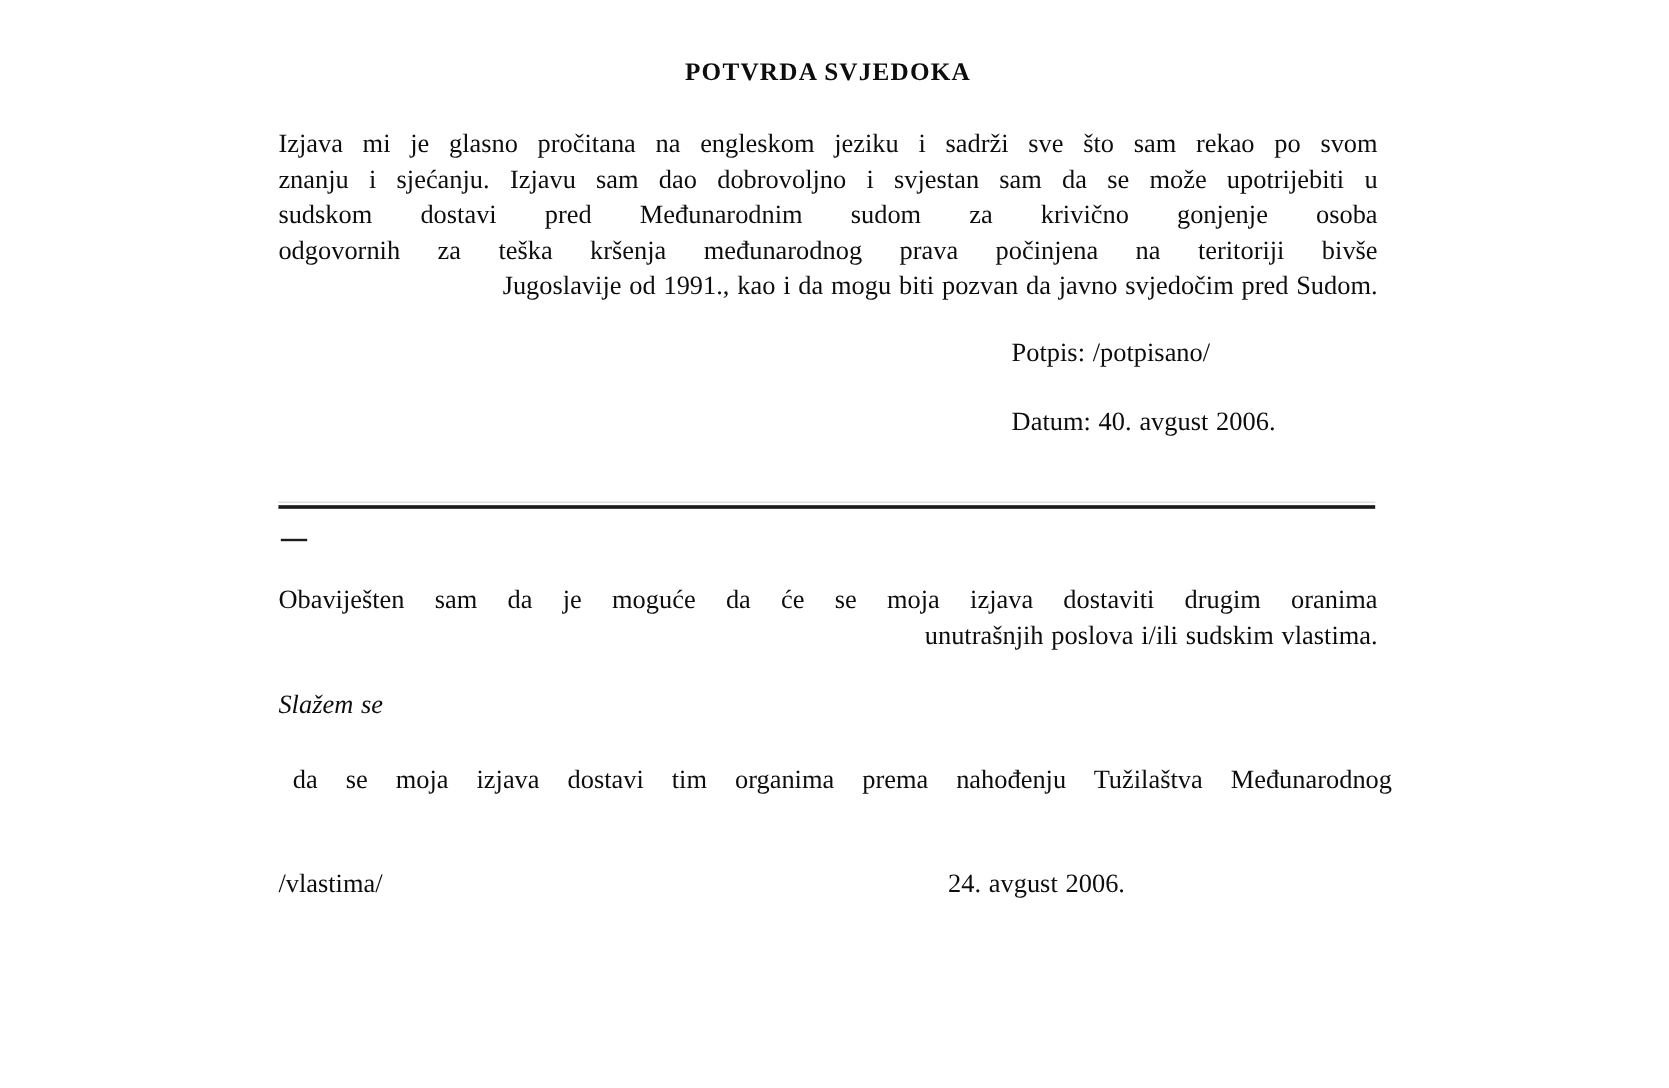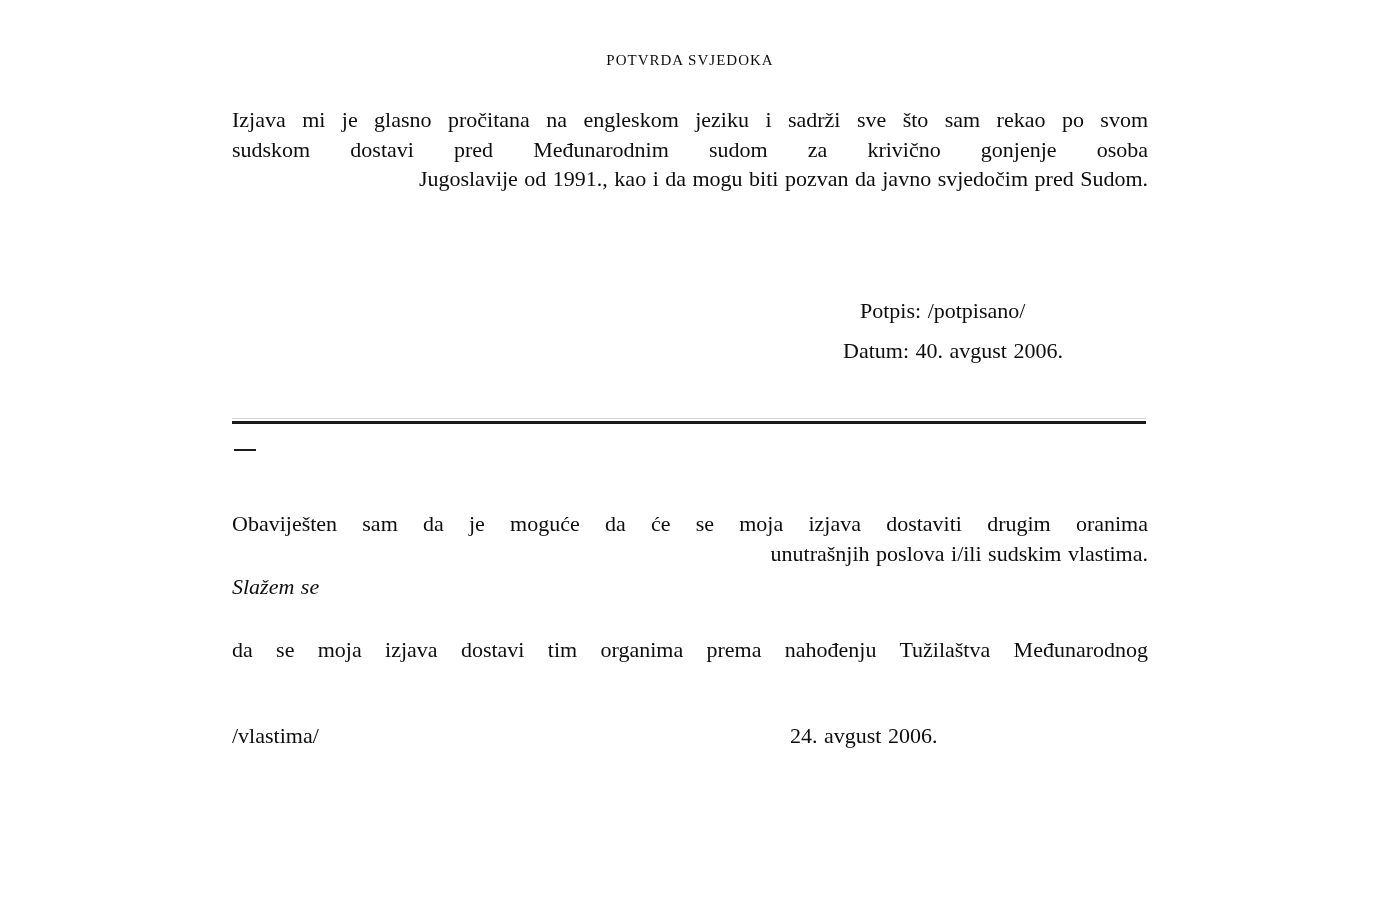--- a/index.html
+++ b/index.html
@@ -20,47 +20,46 @@
     font-size: 22px;
     line-height: 29.5px;
     overflow: hidden;
   }
   .title {
     position: absolute;
     top: 45px;
     left: 232px;
     width: 916px;
     text-align: center;
-    font-size: 15px;
-    font-weight: normal;
+    font-size: 21px;
+    font-weight: bold;
     letter-spacing: 1px;
     line-height: 30px;
   }
   .para {
     position: absolute;
     left: 232px;
     width: 916px;
     word-spacing: 1px;
   }
   .p1 { top: 105px; font-family: Liberation Serif, serif; }
-  .p2 { top: 485px; margin-top: 24px; }
-  .p3 { top: 635px; }
+  .p2 { top: 485px; }
+  .p3 { top: 635px; margin-left: 12px; }
   .jline {
     text-align: justify;
     text-align-last: justify;
   }
   .lastline {
     text-align: right;
   }
   .sig-line {
     position: absolute;
     left: 843px;
-    top: 296px;
+    top: 279px;
     word-spacing: 1px;
-    margin-left: 17px;
   }
   .date-line {
     position: absolute;
     left: 843px;
     top: 336px;
     word-spacing: 1px;
   }
   .rule {
     position: absolute;
     left: 232px;
@@ -108,21 +107,23 @@
 </style>
 </head>
 <body>
 
 <div class="page">
 
   <h1 class="title">POTVRDA SVJEDOKA</h1>
 
   <div class="para p1">
     <div class="jline">Izjava mi je glasno pročitana na engleskom jeziku i sadrži sve što sam rekao po svom</div>
+    <div class="jline">znanju i sjećanju. Izjavu sam dao dobrovoljno i svjestan sam da se može upotrijebiti u</div>
     <div class="jline">sudskom dostavi pred Međunarodnim sudom za krivično gonjenje osoba</div>
+    <div class="jline">odgovornih za teška kršenja međunarodnog prava počinjena na teritoriji bivše</div>
     <div class="lastline">Jugoslavije od 1991., kao i da mogu biti pozvan da javno svjedočim pred Sudom.</div>
   </div>
 
   <div class="sig-line">Potpis: /potpisano/</div>
   <div class="date-line">Datum: 40. avgust 2006.</div>
 
   <div class="rule-shadow"></div>
   <div class="rule"></div>
   <div class="dash"></div>
 

